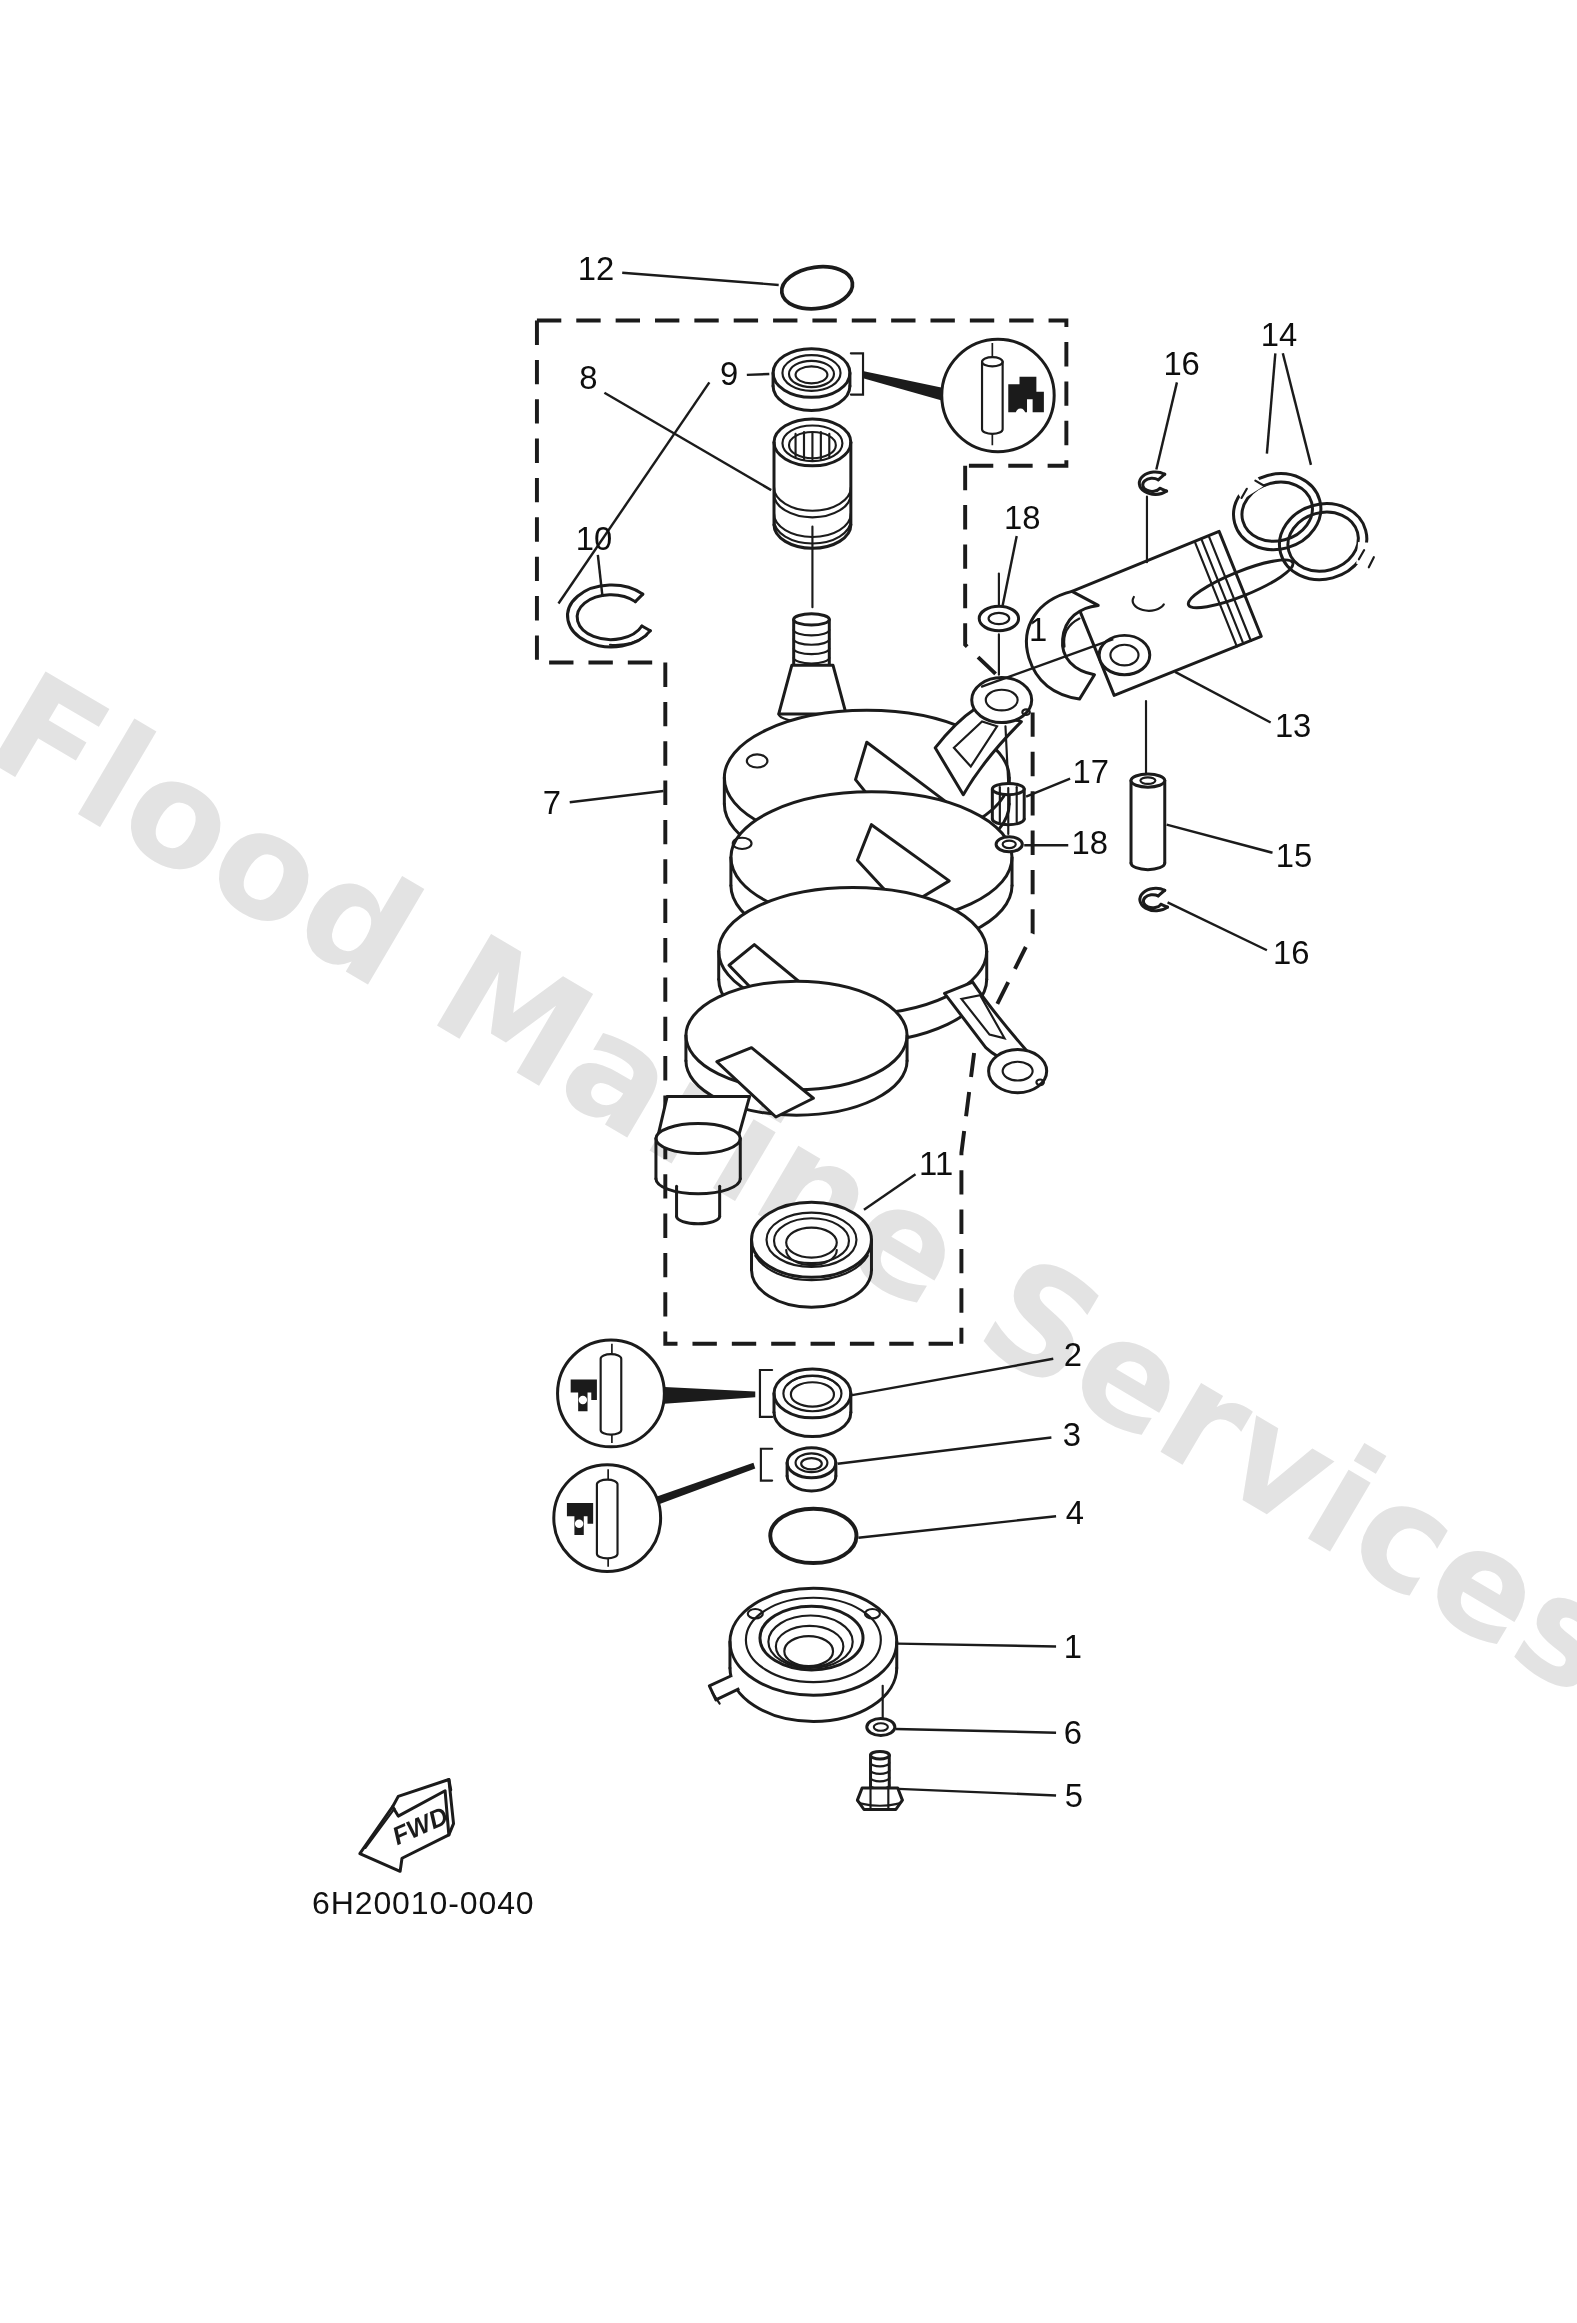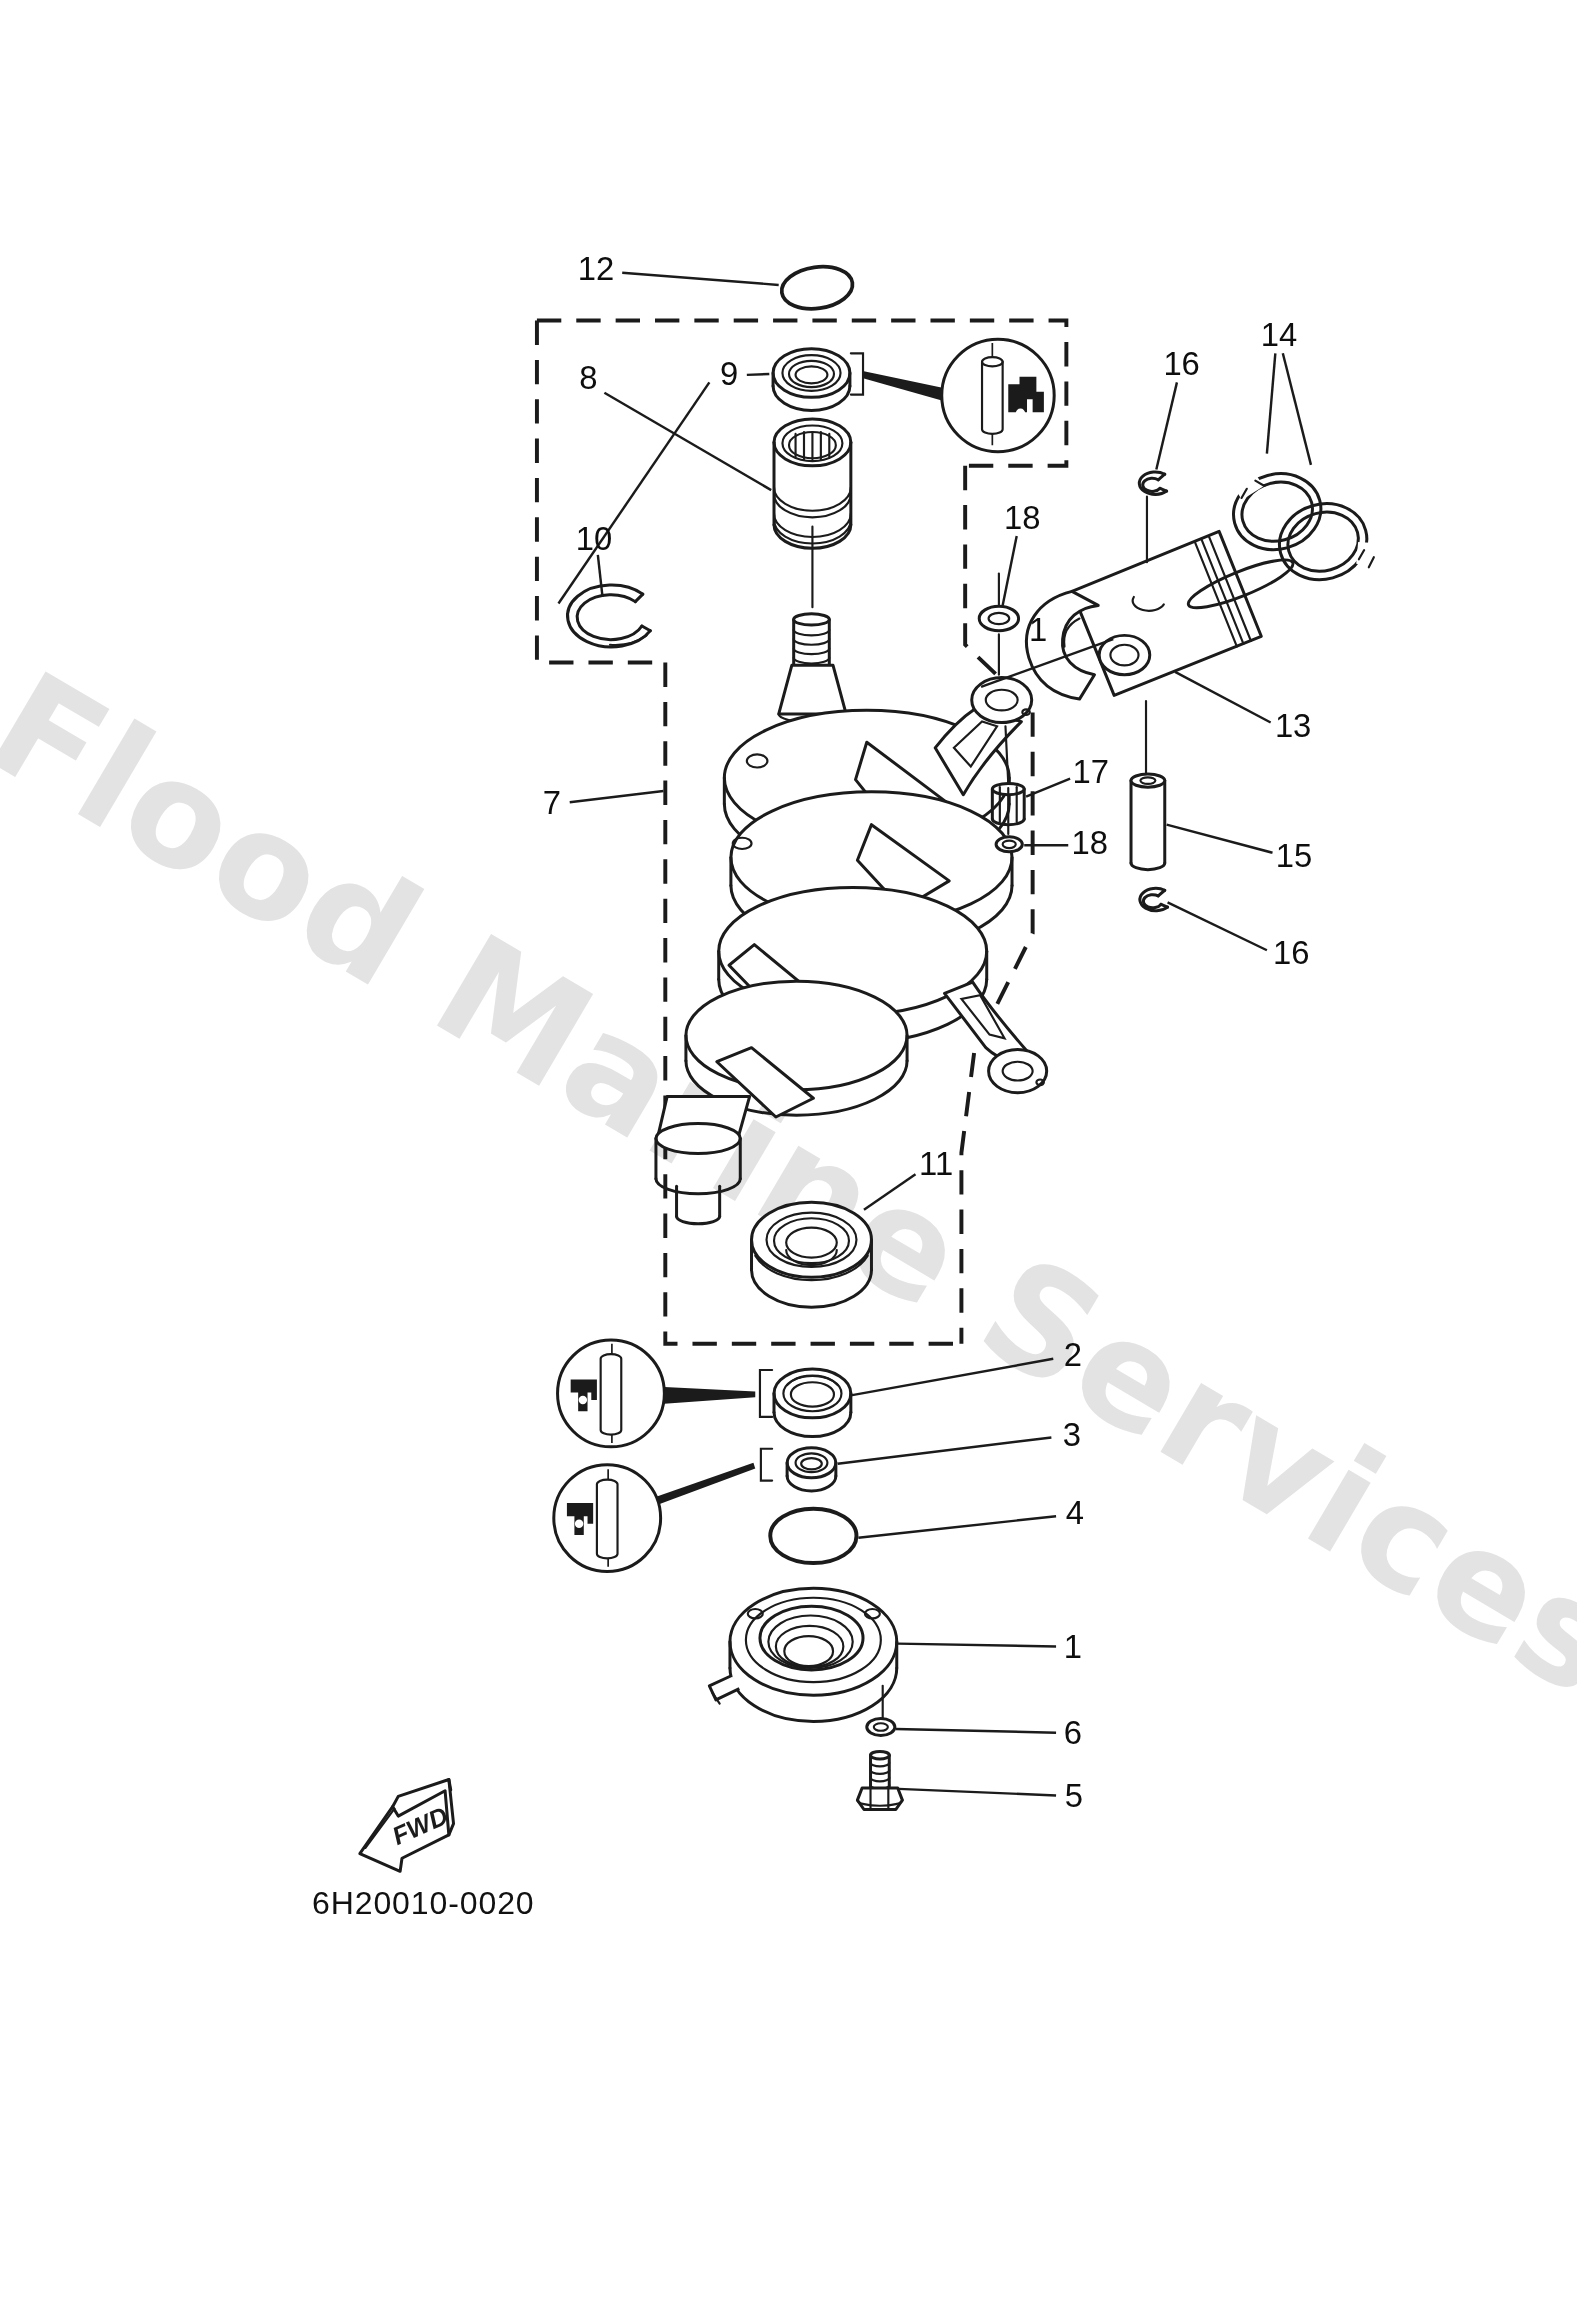--- a/index.html
+++ b/index.html
@@ -392,15 +392,15 @@
           <line x1="956" y1="1845" x2="1127" y2="1849" stroke="#1b1b1b" stroke-width="2.6"></line>
           <text x="1145" y="1861" text-anchor="middle" class="callout">6</text>
         </g>
         <g>
           <line x1="959" y1="1909" x2="1127" y2="1916" stroke="#1b1b1b" stroke-width="2.6"></line>
           <text x="1146" y="1928" text-anchor="middle" class="callout">5</text>
         </g>
       </g>
   </svg>
 
-  <div class="partcode">6H20010-0020</div>
+  <div class="partcode">6H20010-0040</div>
 </div>
 
 
 </body></html>

